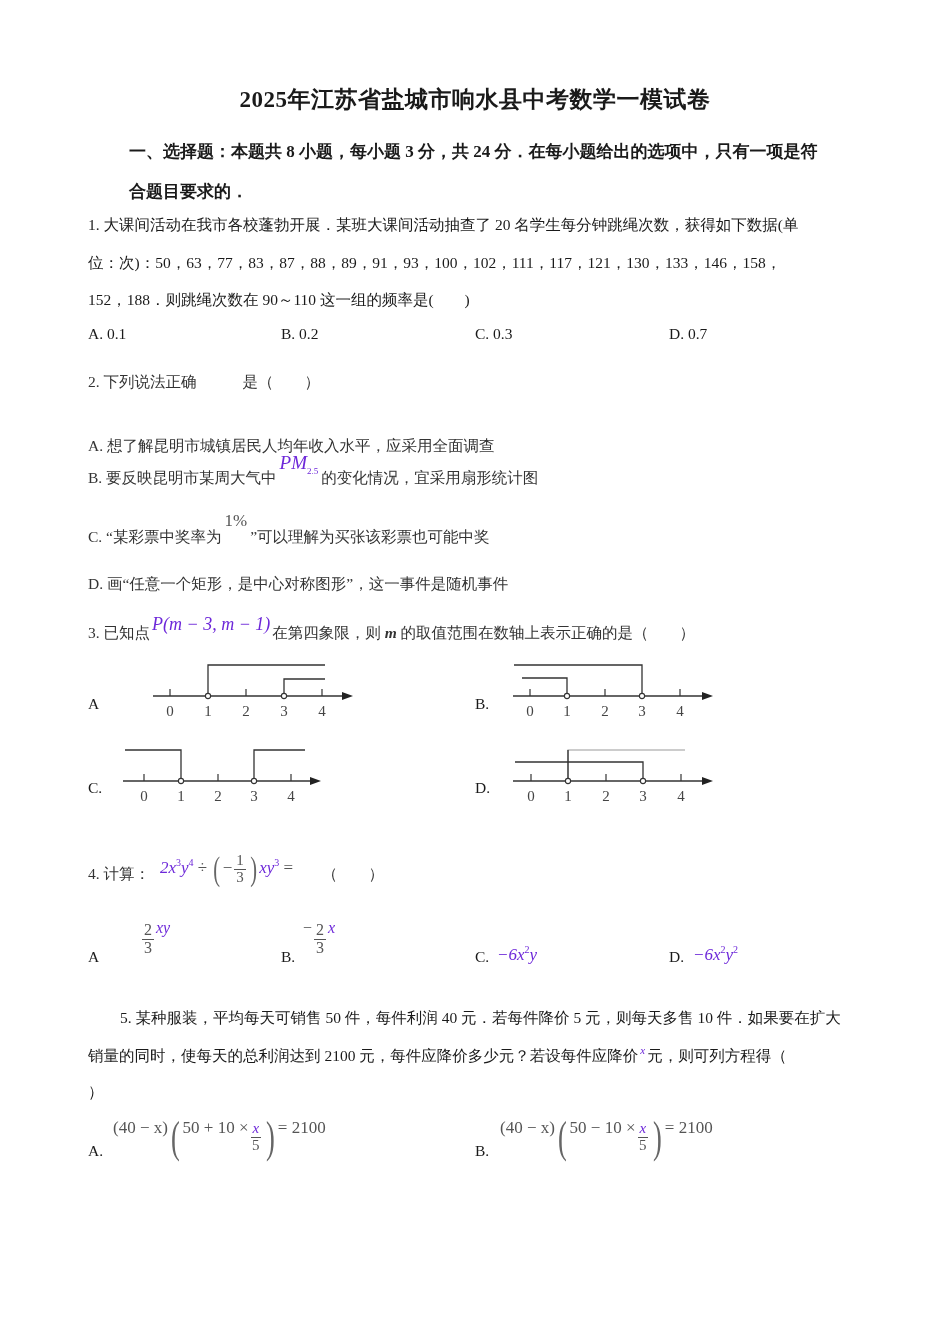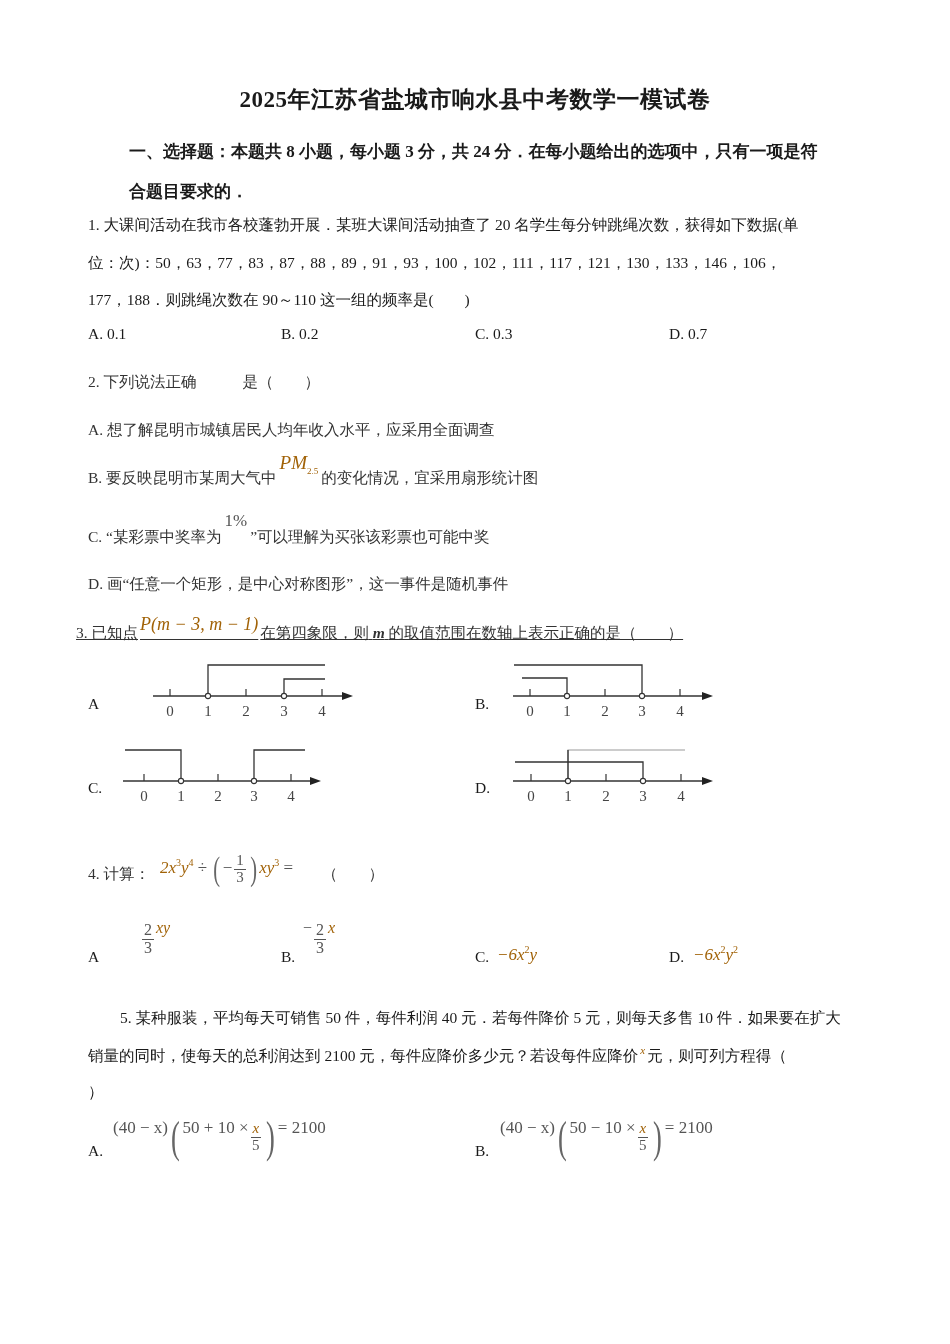--- a/index.html
+++ b/index.html
@@ -3,63 +3,63 @@
 <meta charset="utf-8">
 <style>
   html, body { margin: 0; padding: 0; background: #ffffff; }
   body { width: 950px; height: 1344px; position: relative; overflow: hidden;
          font-family: "Liberation Serif", "DejaVu Serif", serif; color: #1a1a1a; }
   .abs { position: absolute; white-space: nowrap; }
   .title { left: 0; width: 950px; top: 84px; text-align: center; font-size: 23px; font-weight: bold; letter-spacing: 0.5px; }
   .sec { font-size: 17px; font-weight: bold; margin-left: 41px; }
   .p { font-size: 15.5px; }
   .gray { color: #333; }
-  .math { font-family: "Liberation Serif", serif; font-style: italic; color: #a16207; }
+  .math { font-family: "Liberation Serif", serif; font-style: italic; color: #6d28d9; }
   .mnorm { font-family: "Liberation Serif", serif; color: #555; }
   .frac { display: inline-flex; flex-direction: column; align-items: center; vertical-align: middle; line-height: 1.05; margin: 0 2px; }
   .frac .num { border-bottom: 1px solid #555; padding: 0 2px; }
   .paren { font-size: 34px; font-weight: 100; color: #666; vertical-align: middle; transform: scaleX(0.6); display: inline-block; }
   sup { font-size: 10px; }
   sub { font-size: 10px; }
   svg text { font-family: "Liberation Serif", serif; }
 </style>
 </head>
 <body>
 
 <div class="abs title">2025年江苏省盐城市响水县中考数学一模试卷</div>
 
 <div class="abs sec" style="left:88px; top:140px;">一、选择题：本题共 8 小题，每小题 3 分，共 24 分．在每小题给出的选项中，只有一项是符</div>
 <div class="abs sec" style="left:88px; top:180px;">合题目要求的．</div>
 
 <div>
   <div class="abs p" style="left:88px; top:215px;">1. 大课间活动在我市各校蓬勃开展．某班大课间活动抽查了 20 名学生每分钟跳绳次数，获得如下数据(单</div>
-  <div class="abs p" style="left:88px; top:253px;">位：次)：50，63，77，83，87，88，89，91，93，100，102，111，117，121，130，133，146，106，</div>
-  <div class="abs p" style="left:88px; top:290px;">177，188．则跳绳次数在 90～110 这一组的频率是(　　)</div>
+  <div class="abs p" style="left:88px; top:253px;">位：次)：50，63，77，83，87，88，89，91，93，100，102，111，117，121，130，133，146，158，</div>
+  <div class="abs p" style="left:88px; top:290px;">152，188．则跳绳次数在 90～110 这一组的频率是(　　)</div>
   <div class="abs p" style="left:88px; top:325px;">A. 0.1</div>
   <div class="abs p" style="left:281px; top:325px;">B. 0.2</div>
   <div class="abs p" style="left:475px; top:325px;">C. 0.3</div>
   <div class="abs p" style="left:669px; top:325px;">D. 0.7</div>
 </div>
 
 <div>
   <div class="abs p gray" style="left:88px; top:372px;">
     <span>2. 下列说法正确</span><span style="display:inline-block; width:46px;"></span><span>是（　　）</span>
   </div>
-  <div class="abs p gray" style="left:88px; top:420px;font-family:Liberation Serif, serif;">A. 想了解昆明市城镇居民人均年收入水平，应采用全面调查</div>
+  <div class="abs p gray" style="left:88px; top:436px;font-family:Liberation Serif, serif;">A. 想了解昆明市城镇居民人均年收入水平，应采用全面调查</div>
   <div class="abs p gray" style="left:88px; top:466px;">
     <span>B. 要反映昆明市某周大气中</span><span class="math" style="font-size:19px; position:relative; top:-14px; margin:0 3px;"><span>PM</span><sub style="font-style:normal; font-size:9px;">2.5</sub></span><span>的变化情况，宜采用扇形统计图</span>
   </div>
   <div class="abs p gray" style="left:88px; top:527px;">
     <span>C. “某彩票中奖率为</span><span class="mnorm" style="font-size:17px; position:relative; top:-16px; margin:0 3px;">1%</span><span>”可以理解为买张该彩票也可能中奖</span>
   </div>
   <div class="abs p gray" style="left:88px; top:574px;">D. 画“任意一个矩形，是中心对称图形”，这一事件是随机事件</div>
 </div>
 
 <div>
-  <div class="abs p gray" style="left:76px; top:622px;text-decoration:underline;">
+  <div class="abs p gray" style="left:88px; top:622px;">
     <span>3. 已知点</span><span class="math" style="font-size:18px; position:relative; top:-8px; margin:0 2px;">P(m − 3, m − 1)</span><span>在第四象限，则</span>
     <b><i>m</i></b>
     <span>的取值范围在数轴上表示正确的是（　　）</span>
   </div>
 
   <div class="abs p" style="left:88px; top:695px;">A</div>
   <svg class="abs" style="left:150px; top:655px;" width="210" height="70">
     <line x1="3" y1="41" x2="192" y2="41" stroke="#333" stroke-width="1.3"></line>
     <polygon points="192,37 203,41 192,45" fill="#222"></polygon>
     <g stroke="#333" stroke-width="1.2">

